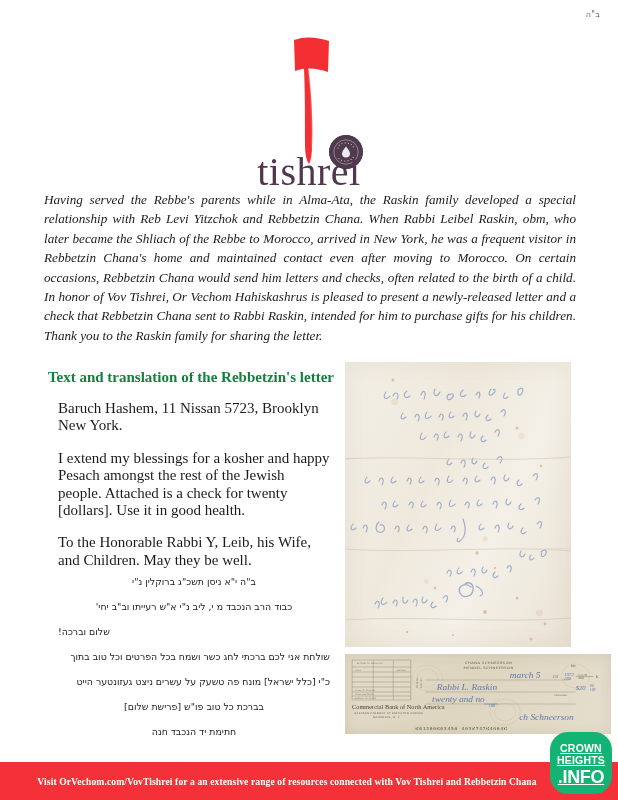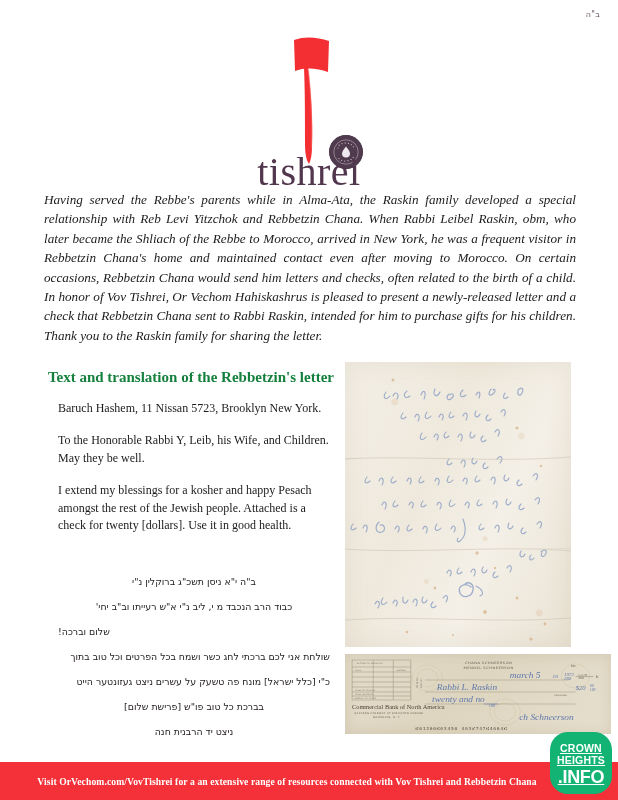--- a/index.html
+++ b/index.html
@@ -99,21 +99,21 @@
 
   
   .translation-col {
     position: absolute;
     left: 58px;
     top: 400px;
     width: 272px;
   }
   .translation-col p {
     margin: 0 0 15px 0;
-    font-size: 12px;
+    font-size: 15px;
     line-height: 17.4px;
     color: #1d1a1b;
   }
   .translation-col p:last-child { margin-bottom: 0; }
 
   
   .hebrew-col {
     position: absolute;
     left: 58px;
     top: 575px;
@@ -254,32 +254,32 @@
 
   <div class="wordmark">tishrei</div>
 </div>
 
 <div class="intro">Having served the Rebbe's parents while in Alma-Ata, the Raskin family developed a special relationship with Reb Levi Yitzchok and Rebbetzin Chana. When Rabbi Leibel Raskin, obm, who later became the Shliach of the Rebbe to Morocco, arrived in New York, he was a frequent visitor in Rebbetzin Chana's home and maintained contact even after moving to Morocco. On certain occasions, Rebbetzin Chana would send him letters and checks, often related to the birth of a child. In honor of Vov Tishrei, Or Vechom Hahiskashrus is pleased to present a newly-released letter and a check that Rebbetzin Chana sent to Rabbi Raskin, intended for him to purchase gifts for his children. Thank you to the Raskin family for sharing the letter.</div>
 
 <div class="section-heading">Text and translation of the Rebbetzin's letter</div>
 
 <div class="translation-col">
   <p>Baruch Hashem, 11 Nissan 5723, Brooklyn New York.</p>
+  <p>I extend my blessings for a kosher and happy Pesach amongst the rest of the Jewish people. Attached is a check for twenty [dollars]. Use it in good health.</p>
   <p>To the Honorable Rabbi Y, Leib, his Wife, and Children. May they be well.</p>
-  <p>I extend my blessings for a kosher and happy Pesach amongst the rest of the Jewish people. Attached is a check for twenty [dollars]. Use it in good health.</p>
 </div>
 
 <div class="hebrew-col">
   <p class="center">ב"ה י"א ניסן תשכ"ג ברוקלין נ"י</p>
   <p class="center">כבוד הרב הנכבד מ י, ליב נ"י א"ש רעייתו וב"ב יחי'</p>
   <p class="indent-left">שלום וברכה!</p>
   <p>שולחת אני לכם ברכתי לחג כשר ושמח בכל הפרטים וכל טוב בתוך</p>
   <p>כ"י [כלל ישראל] מונח פה טשעק על עשרים ניצט געזונטער הייט</p>
   <p class="center">בברכת כל טוב פו"ש [פרישת שלום]</p>
-  <p class="center">ניצט יד הרבנית חנה</p>
+  <p class="center">חתימת יד הנכבד חנה</p>
 </div>
 
 <div class="scan scan-letter">
   <svg viewBox="0 0 226 285" preserveAspectRatio="none" aria-hidden="true">
     <g stroke="#8da0c4" stroke-width="1.15" fill="none" stroke-linecap="round" opacity=".82">
 
       <path d="M173 28 c4 -4 6 -1 4 3 c-2 4 -5 2 -4 -2"></path>
       <path d="M160 31 c-3 5 -1 7 3 4"></path>
       <path d="M146 27 c-4 6 -1 8 3 4 c2 -2 1 -5 -1 -3"></path>
       <path d="M131 33 c3 -6 5 -2 3 3"></path>

